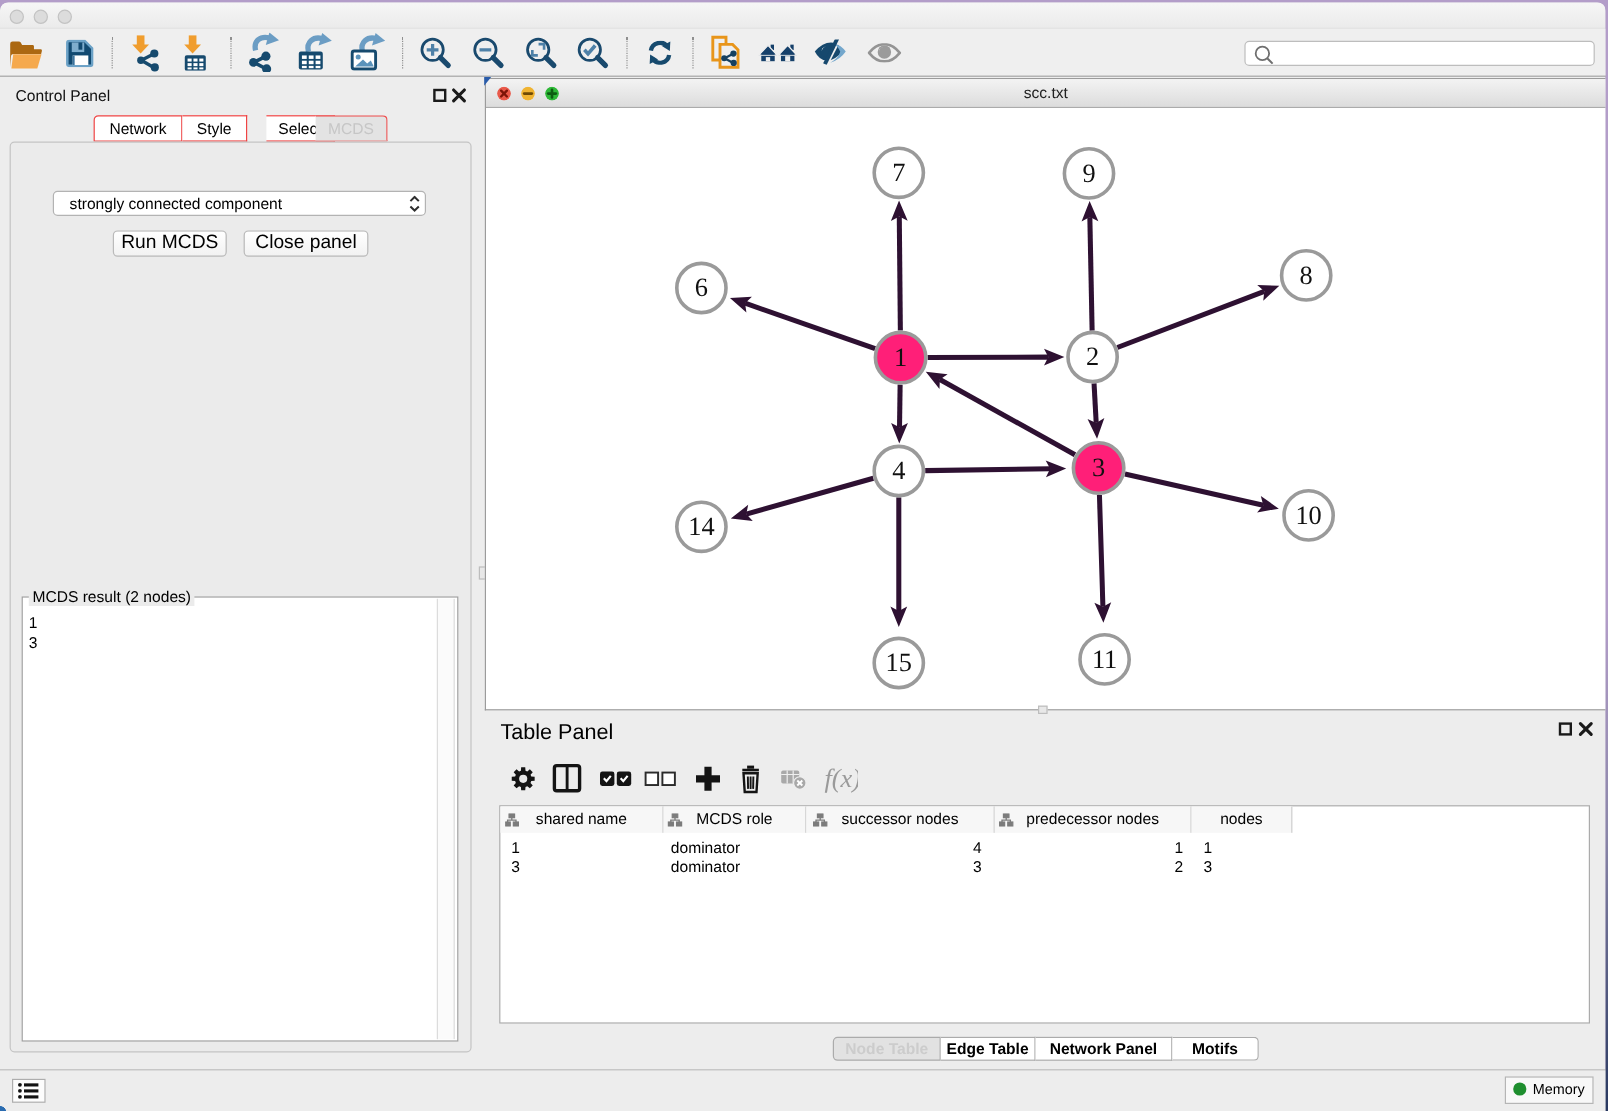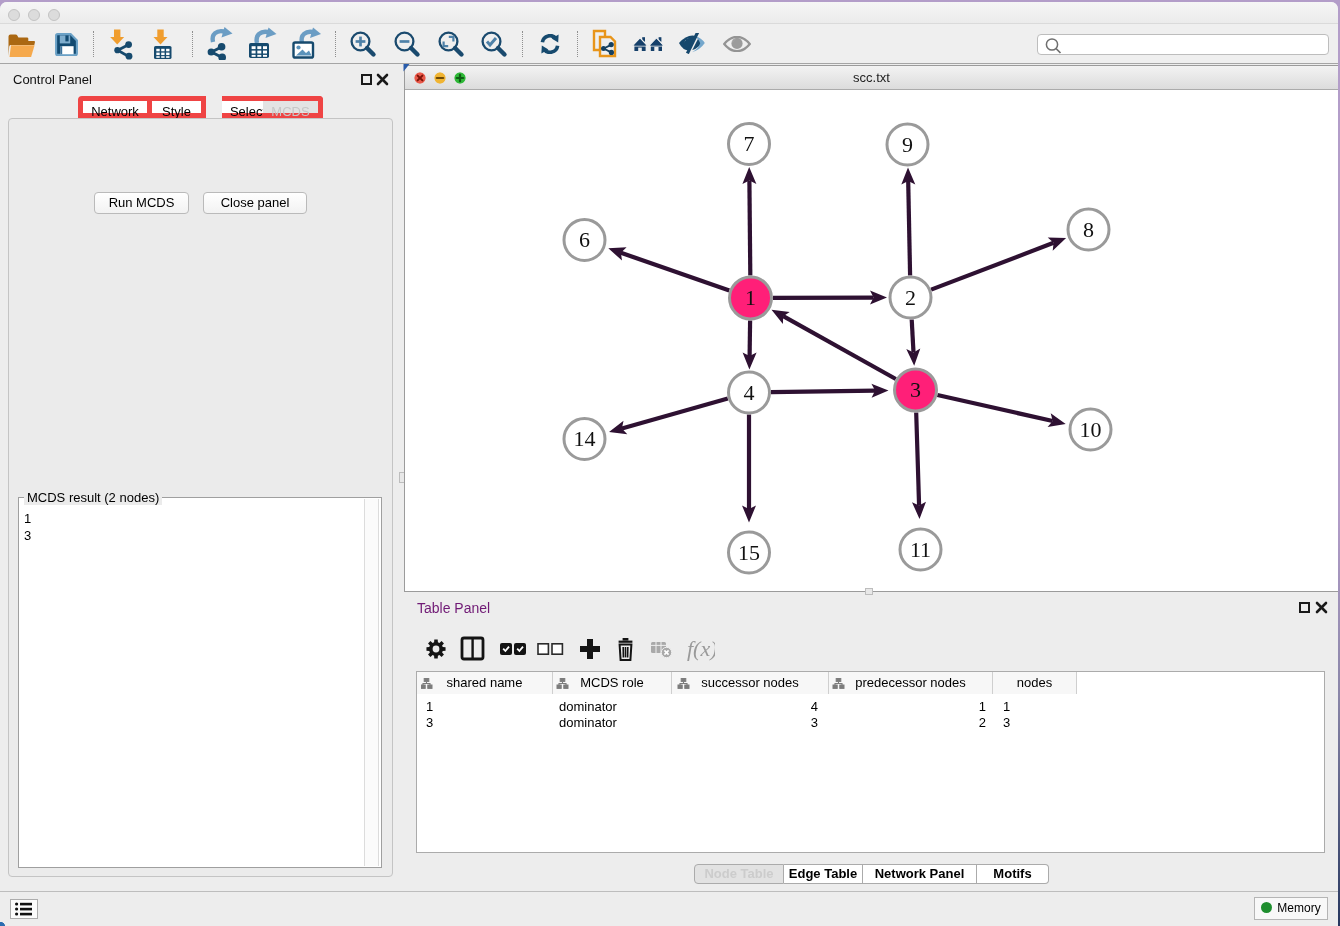--- a/index.html
+++ b/index.html
@@ -14,35 +14,35 @@
 #wintitle{left:0;top:6px;width:1338px;text-align:center;font-size:13px;color:#8e8e8e}
 
 #toolbar{left:0;top:24px;width:1340px;height:40px;background:#efefef;border-bottom:1px solid #a5a5a5}
 .sep{position:absolute;top:31px;height:26px;width:0;border-left:1px dotted #8f8f8f}
 #searchbox{left:1037px;top:34px;width:292px;height:21px;background:#fff;border:1px solid #bdbdbd;border-radius:4px}
 
 #cp-title{left:13px;top:72px;font-size:13px;color:#111}
 .floatbtn{width:11px;height:11px;border:2px solid #1a1a1a}
 
 .tabstrip{font-size:13px;color:#000}
-.tab{position:absolute;top:0;height:22px;background:#fff;border:5px solid #ef4444;text-align:center;line-height:21px}
+.tab{position:absolute;top:0;height:22px;background:#fff;border:1px solid #ef4444;text-align:center;line-height:21px}
 
 #cp-content{left:8px;top:118px;width:385px;height:759px;background:#ebebeb;border:1px solid #c4c4c4;border-radius:4px}
 #optlabel{left:0;top:137px;width:400px;text-align:center;font-size:13px;color:#000}
 #combo{left:44px;top:159px;width:311px;height:21px;background:#fff;border:1px solid #b3b3b3;border-radius:4px;font-size:13px;line-height:19px;padding-left:13px;color:#000}
-.btn{position:absolute;height:22px;background:linear-gradient(#ffffff,#f2f2f2);border:1px solid #bababa;border-radius:4px;font-size:13px;text-align:center;line-height:20px;color:#000}
+.btn{position:absolute;height:22px;background:linear-gradient(#ffffff,#f2f2f2);border:1px solid #bababa;border-radius:4px;font-size:16px;text-align:center;line-height:20px;color:#000}
 
 #mcdsbox{left:18px;top:497px;width:364px;height:371px;border:1px solid #9f9f9f;background:#fff}
 #mcdslegend{left:24px;top:490px;background:#ebebeb;padding:0 3px;font-size:13px;color:#000}
 
 #netframe{left:404px;top:65px;width:934px;height:527px;border:1px solid #9b9b9b;border-right:none;background:#fff}
 #nettitle{left:0;top:0;width:100%;height:24px;background:linear-gradient(#f3f3f3,#dcdcdc);border-bottom:1px solid #ababab;text-align:center;font-size:13px;font-weight:normal;color:#222;line-height:24px}
 .light{position:absolute;top:6px;width:12px;height:12px;border-radius:50%}
 
-#tp-title{left:417px;top:600px;font-size:14px;color:#701a75}
+#tp-title{left:417px;top:600px;font-size:18px;color:#000000}
 #tablewrap{left:416px;top:671px;width:909px;height:182px;background:#fff;border:1px solid #ababab}
 .th{position:absolute;top:0;height:22px;border-right:1px solid #cfcfcf;background:#f7f7f7;font-size:13px;color:#000;text-align:center;line-height:22px}
 .td{position:absolute;font-size:13px;color:#000;height:16px;line-height:16px}
 
 .btab{position:absolute;top:864px;height:20px;background:#fff;border:1px solid #ababab;font-size:13px;font-weight:bold;color:#000;text-align:center;line-height:18px}
 
 #statusbar{left:0;top:891px;width:1340px;height:35px;background:#ededed;border-top:1px solid #bdbdbd}
 #memorybtn{left:1254px;top:897px;width:74px;height:23px;background:#f8f8f8;border:1px solid #b5b5b5;font-size:12px;color:#000;text-align:center;line-height:21px}
 #listbtn{left:10px;top:899px;width:28px;height:20px;background:#fcfcfc;border:1px solid #adadad}
 svg{display:block}
@@ -230,20 +230,28 @@
         <line x1="11" y1="2" x2="2" y2="11"></line>
       </g>
     </svg>
 <div class="abs tabstrip">
 <div class="tab" style="left:78px;top:96px;width:74px;border-radius:4px 0 0 0">Network</div>
 <div class="tab" style="left:152px;top:96px;width:54px;border-left:none">Style</div>
 <div class="tab" style="left:222px;top:96px;width:57px;border-left:none">Select</div>
 <div class="tab" style="left:263px;top:96px;width:60px;border-left:none;background:#e3e3e3;color:#c6c6c6;border-radius:0 4px 0 0">MCDS</div>
 </div>
 <div class="abs" id="cp-content"></div>
+<div class="abs" id="combo">strongly connected component
+<svg style="position:absolute;right:4px;top:3px" width="9" height="14" viewBox="0 0 9 14">
+        <g fill="none" stroke="#2f2f2f" stroke-width="1.7">
+          <path d="M1,4.6 L4.5,1.2 L8,4.6"></path>
+          <path d="M1,9 L4.5,12.4 L8,9"></path>
+        </g>
+      </svg>
+</div>
 <div class="abs btn" style="left:94px;top:192px;width:95px">Run MCDS</div>
 <div class="abs btn" style="left:203px;top:192px;width:104px">Close panel</div>
 <div class="abs" id="mcdsbox">
       <div style="position:absolute;right:2px;top:1px;bottom:1px;width:15px;background:#fbfbfb;border-left:1px solid #dcdcdc;border-right:1px solid #dcdcdc"></div>
     </div>
 <div class="abs" id="mcdslegend">MCDS result (2 nodes)</div>
 <div class="abs" style="left:24px;top:510px;font-size:13px;line-height:17px;color:#000">1<br>3</div>
 
 <div class="abs" style="left:399px;top:472px;width:7px;height:11px;background:#e8e8e8;border:1px solid #bdbdbd"></div>
 

